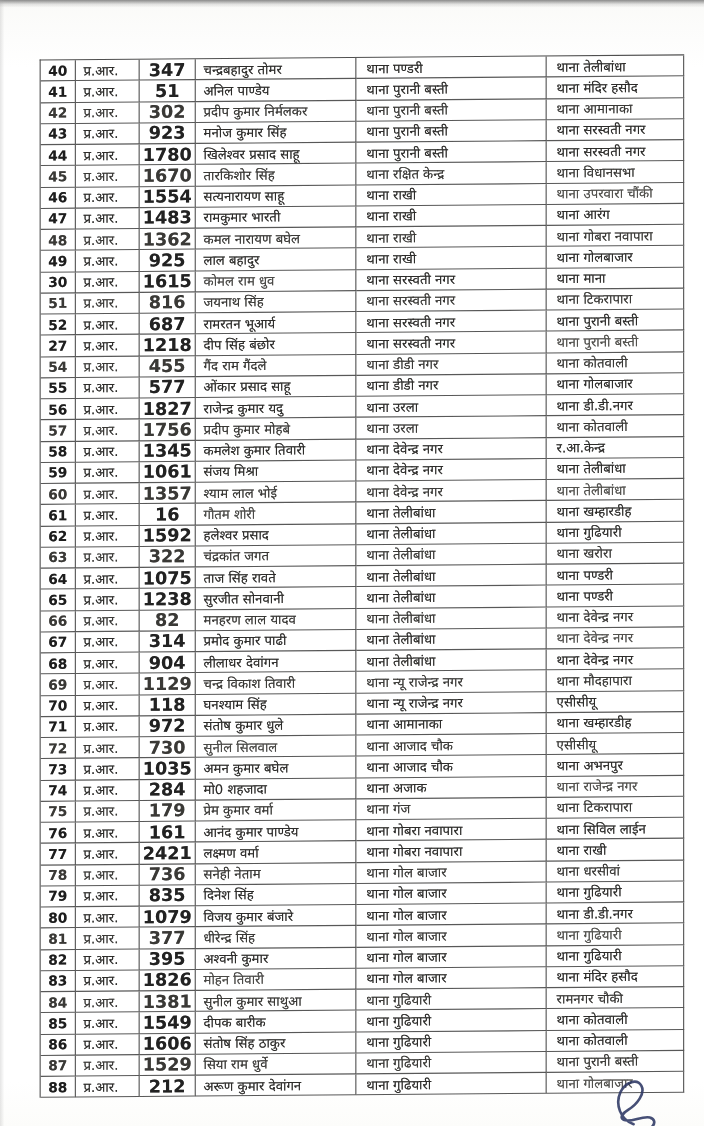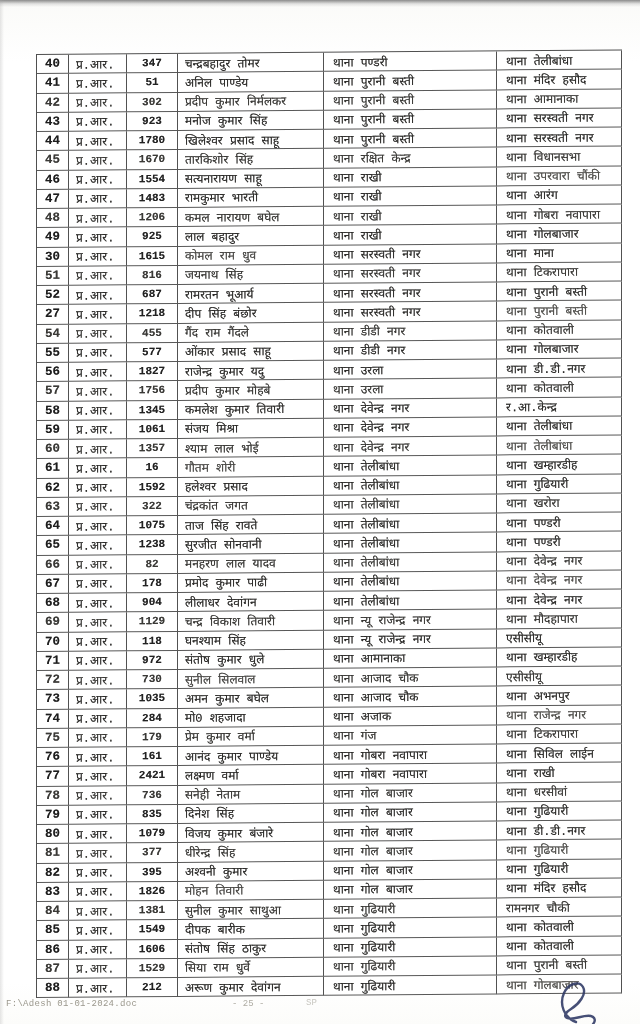--- a/index.html
+++ b/index.html
@@ -6,21 +6,20 @@
     margin: 0; padding: 0;
     width: 640px; height: 1024px;
     background: #ffffff;
     font-family: "DejaVu Sans", "Liberation Sans", sans-serif;
     overflow: hidden;
     position: relative;
   }
   .page {
     position: absolute; inset: 0;
     background: linear-gradient(180deg, #fafaf8 0%, #ffffff 6%, #ffffff 96%, #fcfcfa 100%);
-    font-family: Liberation Mono, monospace;
   }
   
   .scan-top {
     position: absolute; top: 0; left: 0; right: 0; height: 7px;
     background: linear-gradient(180deg, rgba(120,120,120,0.85), rgba(150,150,150,0.25) 55%, rgba(160,160,160,0) 100%);
   }
   .scan-left {
     position: absolute; top: 0; left: 0; bottom: 0; width: 4px;
     background: linear-gradient(90deg, rgba(170,170,170,0.30), rgba(170,170,170,0));
   }
@@ -37,21 +36,21 @@
     box-sizing: border-box;
     border-right: 1.2px solid #515151;
     border-bottom: 1.1px solid #585858;
     display: flex; align-items: center;
     overflow: hidden; white-space: nowrap;
     font-size: 12px; color: #2d2c2a;
     text-shadow: 0 0 0.5px rgba(40,40,40,0.55);
   }
   .c0 { width: 32px;  justify-content: center; font-weight: 700; font-size: 12.5px; color: #1d1d1d; }
   .c1 { width: 58px;  padding-left: 7px; }
-  .c2 { width: 51px;  justify-content: center; font-weight: 700; font-size: 11px; color: #222; text-align: right; }
+  .c2 { width: 51px;  justify-content: center; font-weight: 700; font-size: 16px; color: #222; text-align: right; }
   .c3 { width: 146px; padding-left: 7px; }
   .c4 { width: 173px; padding-left: 9px; }
   .c5 { width: 125px; padding-left: 9px; }
   
   .row:nth-child(3n)  .cell { color: #3a3936; }
   .row:nth-child(7n)  .c5   { color: #52514d; }
   .row:nth-child(11n) .c3   { color: #4a4946; }
 
   .footer {
     position: absolute; top: 998px; left: 0; right: 0; height: 16px;
@@ -134,21 +133,21 @@
         <div class="cell c0">47</div>
         <div class="cell c1">प्र.आर.</div>
         <div class="cell c2">1483</div>
         <div class="cell c3">रामकुमार भारती</div>
         <div class="cell c4">थाना राखी</div>
         <div class="cell c5">थाना आरंग</div>
       </div>
       <div class="row">
         <div class="cell c0">48</div>
         <div class="cell c1">प्र.आर.</div>
-        <div class="cell c2">1206</div>
+        <div class="cell c2">1362</div>
         <div class="cell c3">कमल नारायण बघेल</div>
         <div class="cell c4">थाना राखी</div>
         <div class="cell c5">थाना गोबरा नवापारा</div>
       </div>
       <div class="row">
         <div class="cell c0">49</div>
         <div class="cell c1">प्र.आर.</div>
         <div class="cell c2">925</div>
         <div class="cell c3">लाल बहादुर</div>
         <div class="cell c4">थाना राखी</div>
@@ -286,21 +285,21 @@
         <div class="cell c0">66</div>
         <div class="cell c1">प्र.आर.</div>
         <div class="cell c2">82</div>
         <div class="cell c3">मनहरण लाल यादव</div>
         <div class="cell c4">थाना तेलीबांधा</div>
         <div class="cell c5">थाना देवेन्द्र नगर</div>
       </div>
       <div class="row">
         <div class="cell c0">67</div>
         <div class="cell c1">प्र.आर.</div>
-        <div class="cell c2">178</div>
+        <div class="cell c2">314</div>
         <div class="cell c3">प्रमोद कुमार पाढी</div>
         <div class="cell c4">थाना तेलीबांधा</div>
         <div class="cell c5">थाना देवेन्द्र नगर</div>
       </div>
       <div class="row">
         <div class="cell c0">68</div>
         <div class="cell c1">प्र.आर.</div>
         <div class="cell c2">904</div>
         <div class="cell c3">लीलाधर देवांगन</div>
         <div class="cell c4">थाना तेलीबांधा</div>
@@ -461,22 +460,17 @@
       <div class="row">
         <div class="cell c0">88</div>
         <div class="cell c1">प्र.आर.</div>
         <div class="cell c2">212</div>
         <div class="cell c3">अरूण कुमार देवांगन</div>
         <div class="cell c4">थाना गुढियारी</div>
         <div class="cell c5">थाना गोलबाजार</div>
       </div>
     </div>
 
-  <div class="footer">
-    <span class="f-left">F:\Adesh 01-01-2024.doc</span>
-    <span class="f-center">- 25 -</span>
-    <span class="f-right">SP</span>
-  </div>
 
   <svg class="signature" viewBox="0 0 72 46">
     <path id="sig-path" d="M30 44 C18 40 13 26 18 15 C22 6 33 2 37 9 C41 16 33 26 25 31 C20 34 17 38 21 40 C27 43 38 36 45 38 C49 39 50 43 47 46" fill="none" stroke="#2c3763" stroke-width="2.4" stroke-linecap="round" opacity="0.88"></path>
   </svg>
 </div>
 
 </body></html>

